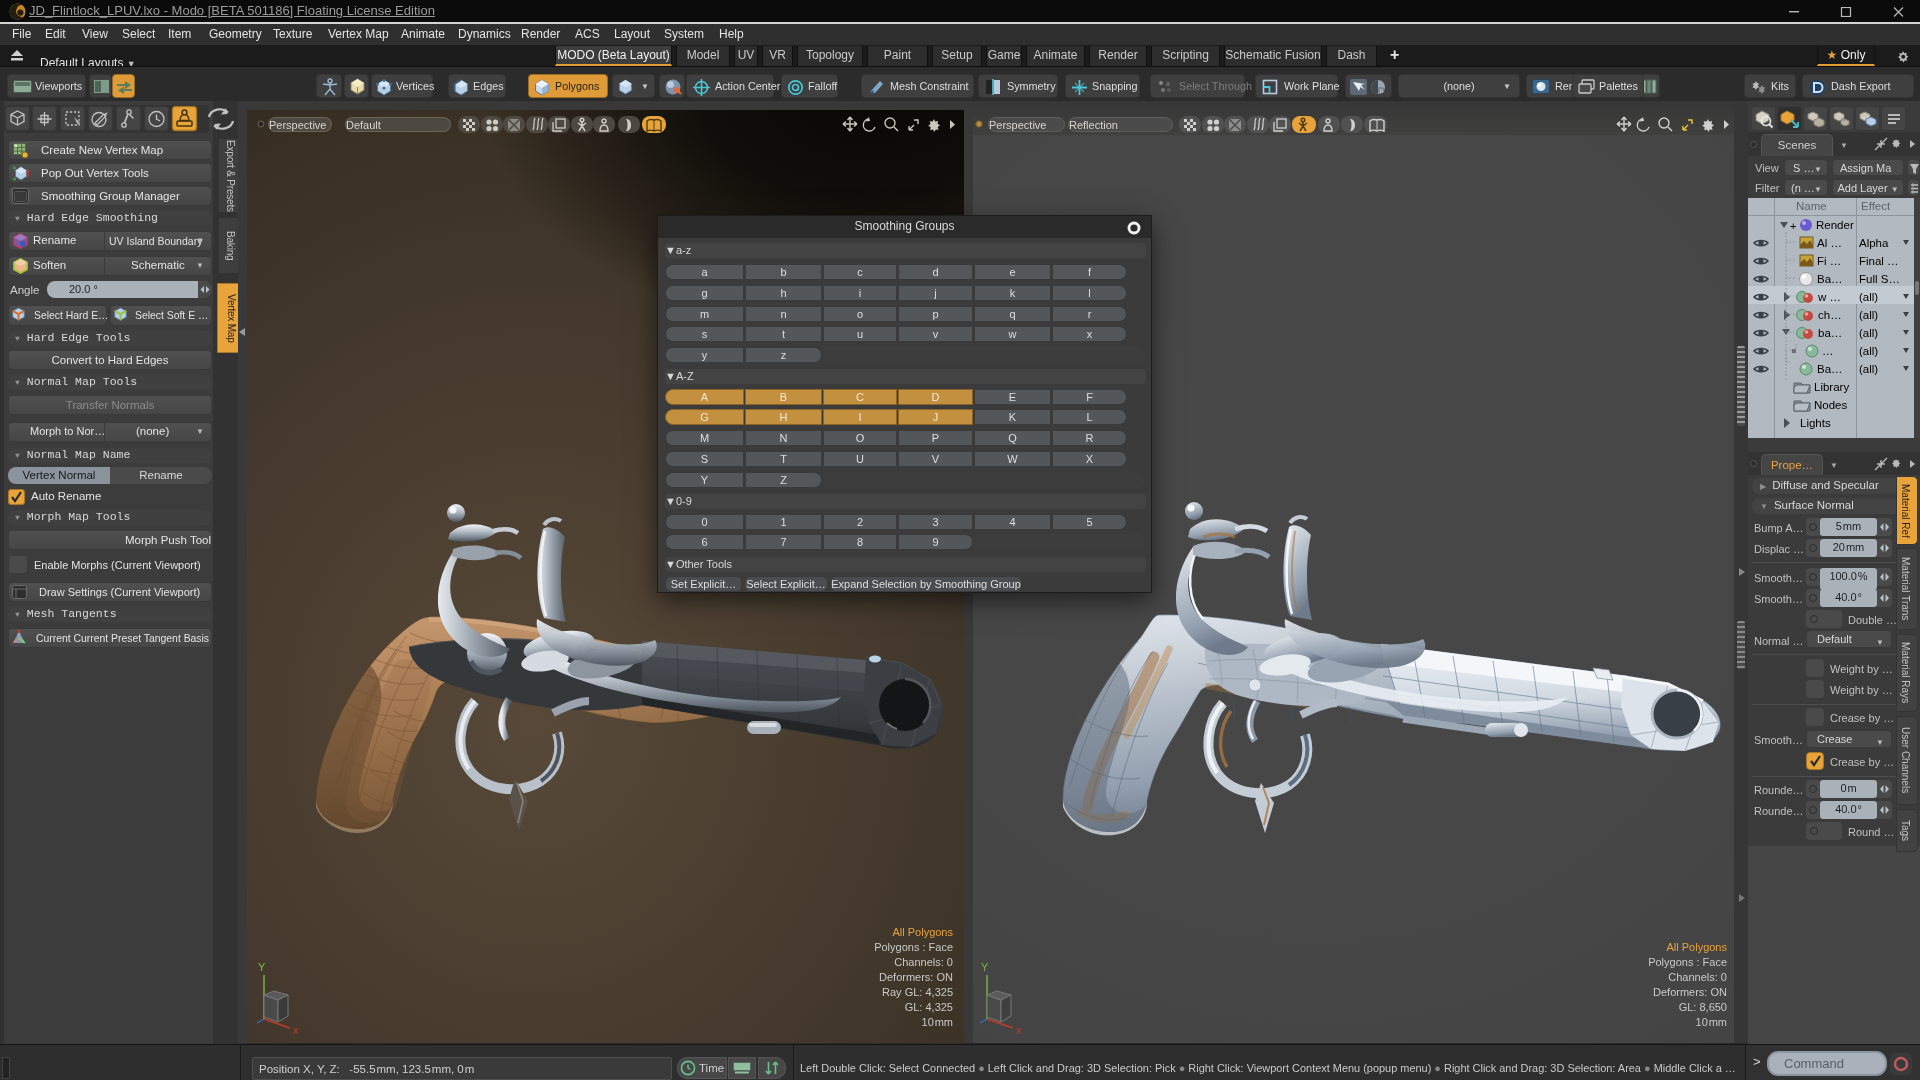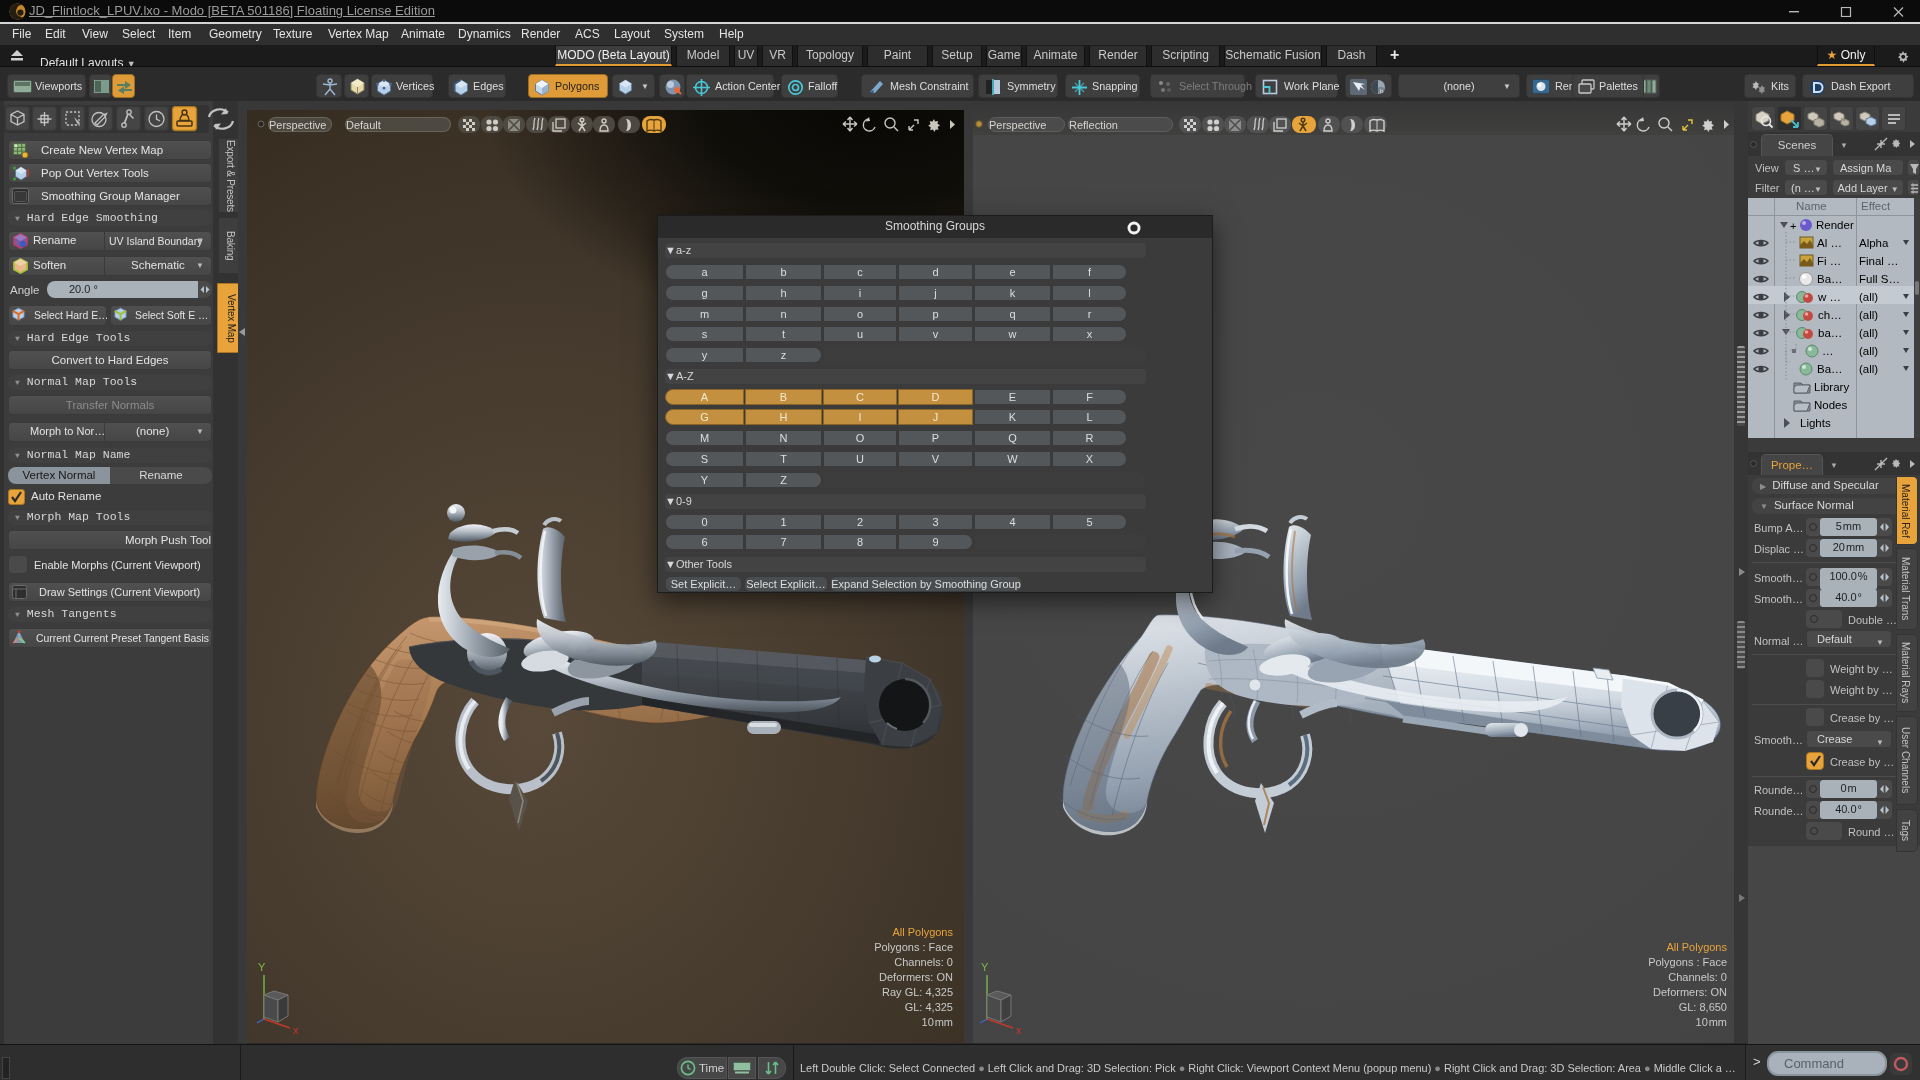--- a/index.html
+++ b/index.html
@@ -49,21 +49,21 @@
 .vphead { position:absolute; top:16px; white-space:nowrap; height:15px; border-radius:8px; background:rgba(78,74,66,0.95);
   border:1px solid rgba(130,124,110,0.55); color:#d8d5cf; font-size:11px; text-align:left; line-height:14px;}
 .stats { position:absolute; text-align:right; font-size:11px; color:#c9c9c9; line-height:15px; }
 .stats .o { color:#e8a33c; }
 
 
 #vdiv { left:964px; top:101px; width:9px; height:942px; background:#393939; }
 #rstrip { left:1734px; top:101px; width:14px; height:942px; background:#363636; }
 
 
-#dlg { left:657px; top:215px; width:556px; height:378px; background:#3b3b3b;
+#dlg { left:657px; top:215px; width:495px; height:378px; background:#3b3b3b;
   border:1px solid #1c1c1c; box-shadow:0 8px 24px rgba(0,0,0,0.55); }
 #dlg .title { position:absolute; left:0; top:0; width:100%; height:22px; background:#2a2a2a;
   color:#d9d9d9; font-size:12px; text-align:center; line-height:21px; }
 .gbtn { position:absolute; height:16px; background:#54575a; border:1px solid #3a3a3a;
   color:#dedede; font-size:11px; text-align:center; line-height:15px; }
 .gbtn.sel { background:#c3903f; border-color:#8a6425; color:#f3e8d2; }
 .dhdr { position:absolute; left:7px; width:481px; height:15px; background:#434343; border-radius:4px;
   color:#d8d8d8; font-size:11px; line-height:14px; }
 
 
@@ -1201,20 +1201,21 @@
     </div>
   </div>
   <div class="rvtab orange" style="top:476px;height:69px;line-height:23px">Material Ref</div>
   <div class="rvtab" style="top:548px;height:82px;line-height:23px">Material Trans</div>
   <div class="rvtab" style="top:634px;height:78px;line-height:23px">Material Rays</div>
   <div class="rvtab" style="top:716px;height:89px;line-height:23px">User Channels</div>
   <div class="rvtab" style="top:809px;height:43px;line-height:23px">Tags</div>
   <div class="abs" id="statusbar">
     <div class="abs" style="left:2px;top:12px;width:8px;height:22px;background:#222;border:1px solid #444"></div>
     <div class="abs" style="left:240px;top:0px;width:1px;height:36px;background:#1a1a1a"></div>
+    <div class="abs" style="left:252px;top:12px;width:420px;height:23px;background:#3a3a3a;border:1px solid #4e4e4e;border-radius:2px;color:#cfcfcf;font-size:11.5px;line-height:22px;padding-left:6px">Position X, Y, Z: &nbsp; -55.5 mm, 123.5 mm, 0 m</div>
     <div class="abs" style="left:677px;top:12px;width:50px;height:22px;background:#474747;border:1px solid #555;border-radius:10px 0 0 10px;color:#d0d0d0;font-size:11.5px;line-height:21px;padding-left:21px">Time</div>
     <svg class="abs" style="left:680px;top:15px" width="16" height="16" viewBox="0 0 16 16">
         <circle cx="8" cy="8" r="6.6" fill="none" stroke="#6abf8a" stroke-width="1.6"></circle>
         <path d="M8 4.5V8l2.5 1.5" stroke="#6abf8a" stroke-width="1.4" fill="none"></path>
       </svg>
     <div class="abs" style="left:728px;top:12px;width:28px;height:22px;background:#474747;border:1px solid #555"></div>
     <svg class="abs" style="left:733px;top:17px" width="18" height="12" viewBox="0 0 18 12">
         <rect x="0.5" y="0.5" width="17" height="8" rx="1" fill="#8fbf9f" stroke="#4e6a56"></rect>
         <rect x="2" y="9.5" width="14" height="2" fill="#8fbf9f"></rect>
       </svg>

